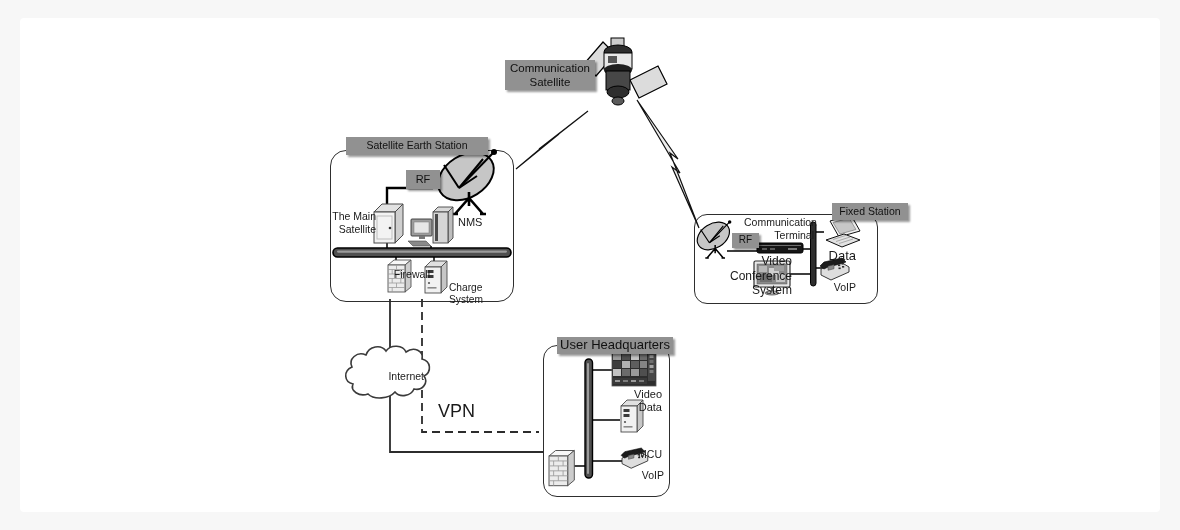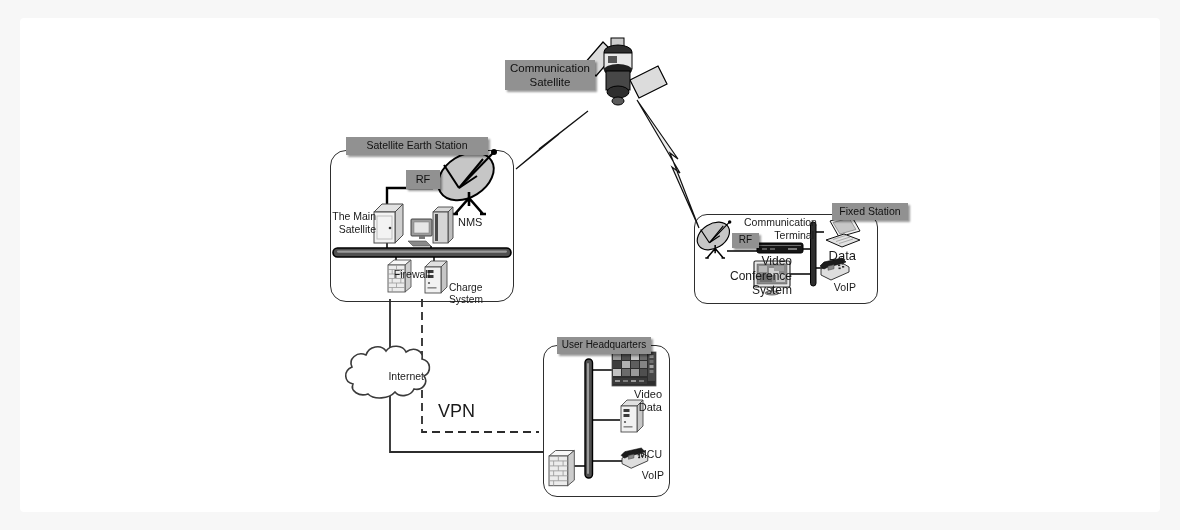--- a/index.html
+++ b/index.html
@@ -213,17 +213,17 @@
   <div class="gray-label" style="left: 832px; top: 203px; width: 76px; height: 17px; font-size: 10.5px; background: rgb(145, 145, 145);">Fixed Station</div>
   <div class="gray-label" style="left: 732px; top: 233px; width: 27px; height: 15px; font-size: 10px; background: rgb(145, 145, 145);">RF</div>
   <div class="lbl c" style="left:744px;top:216px;width:70px;font-size:10.5px;">Communication
 Terminal</div>
   <div class="lbl c" style="left:826px;top:248px;width:30px;font-size:13px;">Data</div>
   <div class="lbl c" style="left:822px;top:281px;width:34px;font-size:10.5px;">VoIP</div>
   <div class="lbl c" style="left:694px;top:254px;width:62px;font-size:12px;margin-left:36px;">Video
 Conference
 System</div>
 
-  <div class="gray-label" style="left: 557px; top: 337px; width: 94px; height: 17px; font-size: 10px; background: rgb(145, 145, 145);">User Headquarters</div>
+  <div class="gray-label" style="left: 557px; top: 337px; width: 116px; height: 17px; font-size: 13px; background: rgb(145, 145, 145);">User Headquarters</div>
   <div class="lbl c" style="left:608px;top:388px;width:54px;font-size:11px;">Video Data</div>
   <div class="lbl c" style="left:608px;top:448px;width:54px;font-size:10.5px;">MCU</div>
   <div class="lbl c" style="left:610px;top:469px;width:54px;font-size:10.5px;">VoIP</div>
 </div>
 
 </body></html>

